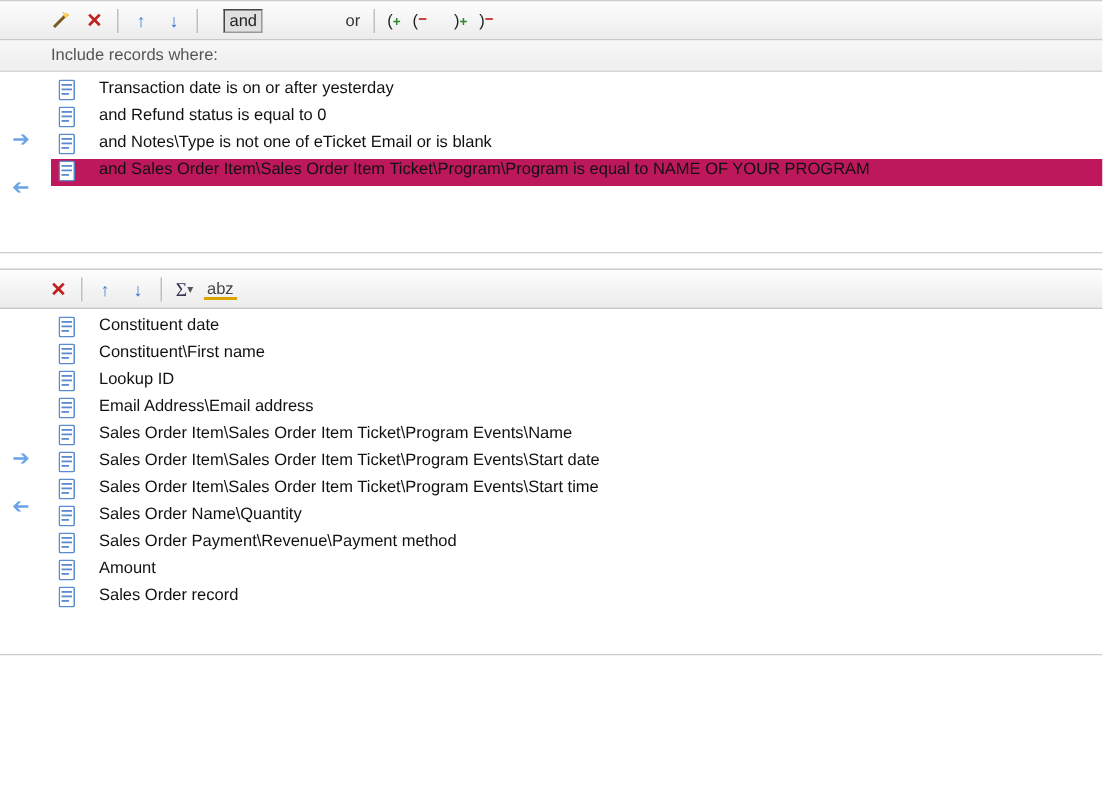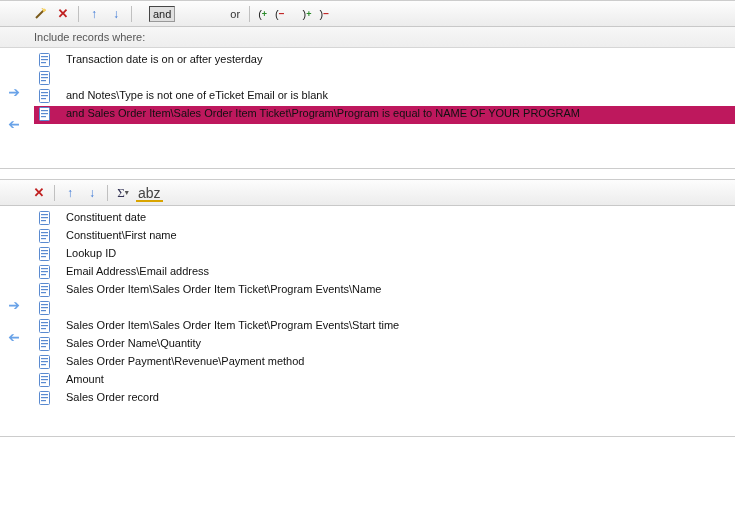--- a/index.html
+++ b/index.html
@@ -113,21 +113,21 @@
     justify-content: center;
   }
   .field-icon svg { display:block; }
   .delete-x { color:#c02020; font-weight:bold; font-size:13px; }
   .wand svg { display:block; }
   .arrow-up { color:#3b78d6; font-size:12px; }
   .arrow-down { color:#3b78d6; font-size:12px; }
   .arrow-right-big { color:#6aa3e8; font-size:14px; }
   .arrow-left-big { color:#6aa3e8; font-size:14px; }
   .sigma { font-family: Georgia, serif; font-size:13px; color:#335;}
-  .abz { font-size:14px; color:#444; position:relative; }
+  .abz { font-size:11px; color:#444; position:relative; }
   .abz::after {
     content:''; position:absolute; left:-2px; right:-2px; bottom:-1px;
     border-bottom: 2px solid #d9a400;
   }
   .gap-between { height: 10px; background:#fff; }
   .results-body { min-height: 230px; }
 </style>
 </head>
 <body>
 
@@ -196,20 +196,21 @@
         </div>
         <div class="row">
           <span class="field-icon">
             <svg width="11" height="14" viewBox="0 0 11 14">
               <rect x="0.5" y="0.5" width="10" height="13" rx="1" fill="#fff" stroke="#5a8ad0"></rect>
               <rect x="2" y="3" width="7" height="1.2" fill="#5a8ad0"></rect>
               <rect x="2" y="6" width="7" height="1.2" fill="#5a8ad0"></rect>
               <rect x="2" y="9" width="5" height="1.2" fill="#5a8ad0"></rect>
             </svg>
           </span>
+          <span>and Refund status is equal to 0</span>
         </div>
         <div class="row">
           <span class="field-icon">
             <svg width="11" height="14" viewBox="0 0 11 14">
               <rect x="0.5" y="0.5" width="10" height="13" rx="1" fill="#fff" stroke="#5a8ad0"></rect>
               <rect x="2" y="3" width="7" height="1.2" fill="#5a8ad0"></rect>
               <rect x="2" y="6" width="7" height="1.2" fill="#5a8ad0"></rect>
               <rect x="2" y="9" width="5" height="1.2" fill="#5a8ad0"></rect>
             </svg>
           </span>
@@ -320,20 +321,21 @@
         </div>
         <div class="row">
           <span class="field-icon">
             <svg width="11" height="14" viewBox="0 0 11 14">
               <rect x="0.5" y="0.5" width="10" height="13" rx="1" fill="#fff" stroke="#5a8ad0"></rect>
               <rect x="2" y="3" width="7" height="1.2" fill="#5a8ad0"></rect>
               <rect x="2" y="6" width="7" height="1.2" fill="#5a8ad0"></rect>
               <rect x="2" y="9" width="5" height="1.2" fill="#5a8ad0"></rect>
             </svg>
           </span>
+          <span>Sales Order Item\Sales Order Item Ticket\Program Events\Start date</span>
         </div>
         <div class="row">
           <span class="field-icon">
             <svg width="11" height="14" viewBox="0 0 11 14">
               <rect x="0.5" y="0.5" width="10" height="13" rx="1" fill="#fff" stroke="#5a8ad0"></rect>
               <rect x="2" y="3" width="7" height="1.2" fill="#5a8ad0"></rect>
               <rect x="2" y="6" width="7" height="1.2" fill="#5a8ad0"></rect>
               <rect x="2" y="9" width="5" height="1.2" fill="#5a8ad0"></rect>
             </svg>
           </span>

